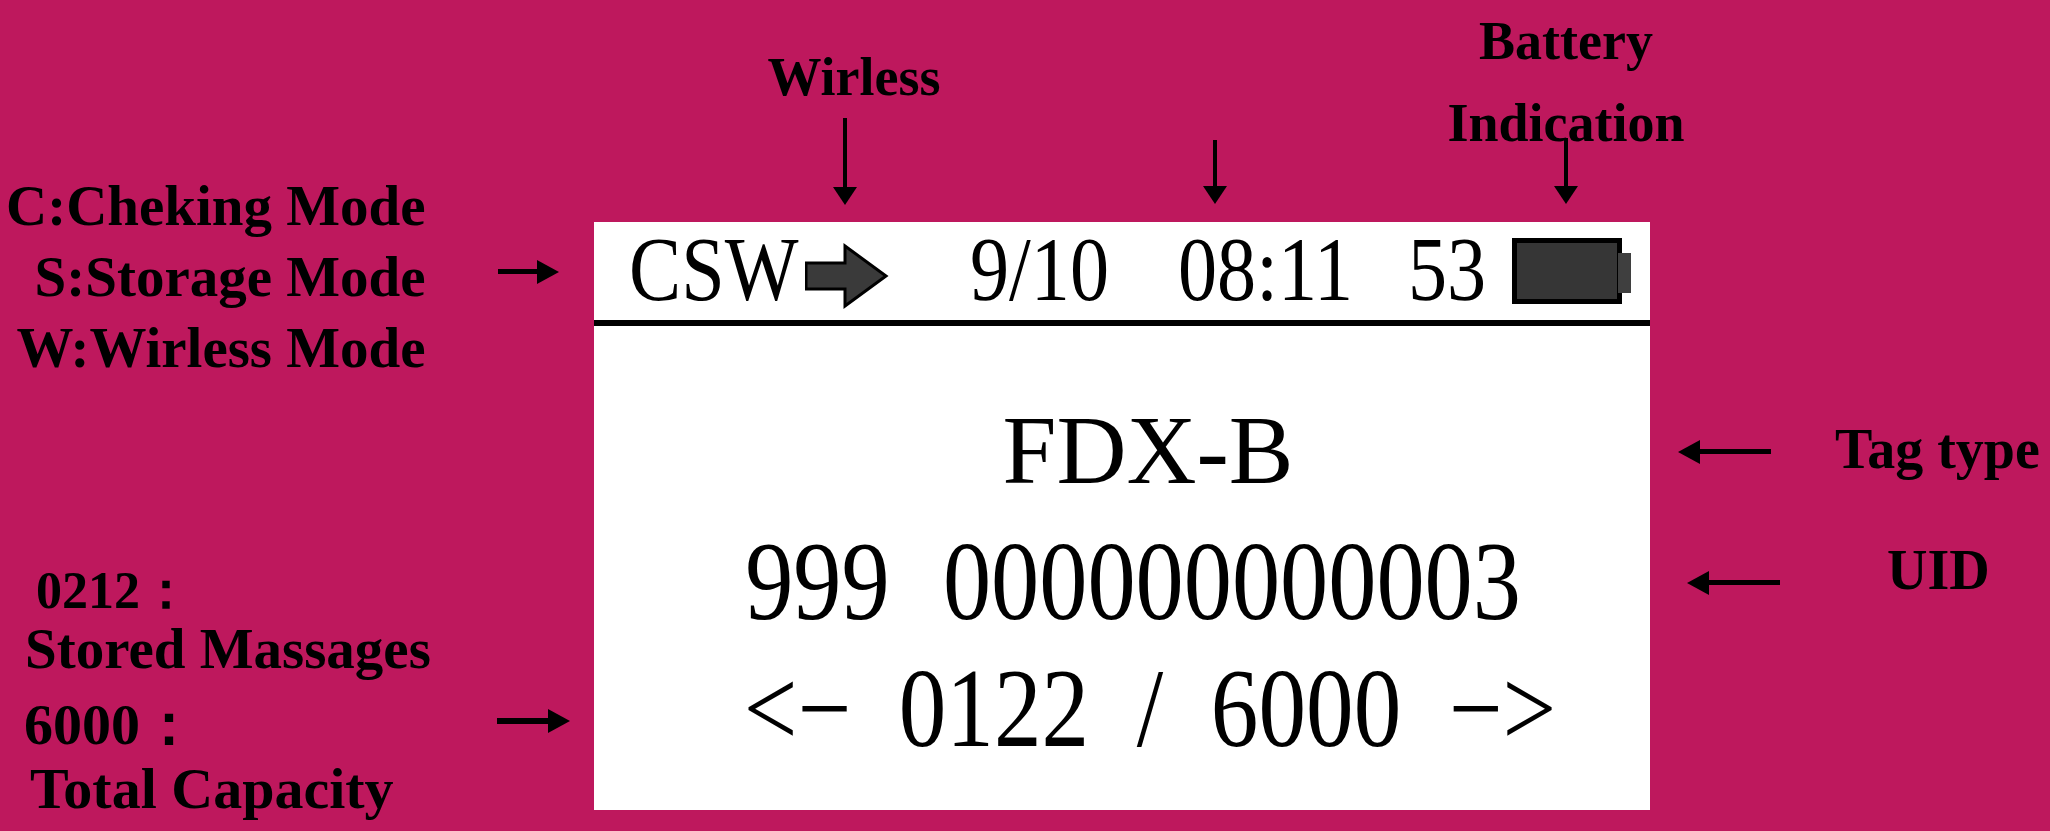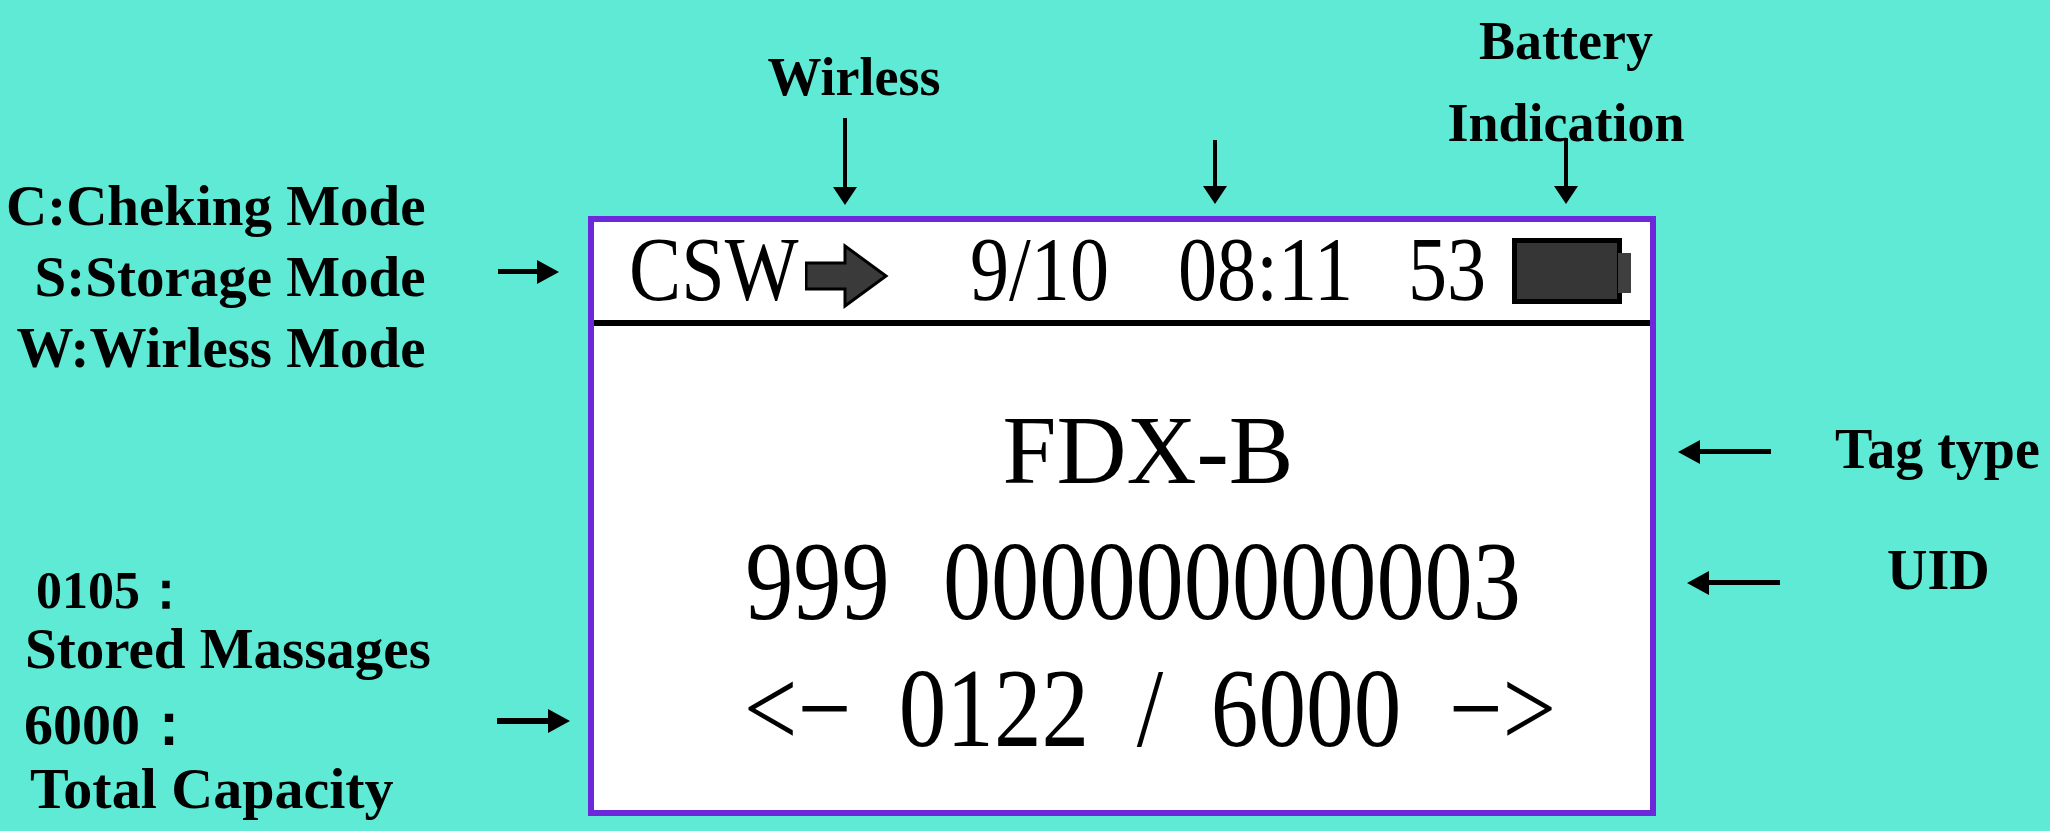--- a/index.html
+++ b/index.html
@@ -1,22 +1,22 @@
 <!DOCTYPE html>
 <html><head>
 <meta charset="utf-8">
 <style>
   html,body{margin:0;padding:0;background:#fff;}
-  .canvas{position:relative;width:2050px;height:831px;background:#5eead4;overflow:hidden;
+  .canvas{position:relative;width:2050px;height:831px;background:#be185d;overflow:hidden;
           font-family:"Liberation Serif","DejaVu Serif",serif;color:#000;}
   
   .ann{position:absolute;font-weight:bold;white-space:nowrap;line-height:1;color:#000;}
   .ann.center{transform:translateX(-50%);text-align:center;}
   
-  .display{position:absolute;left:588px;top:216px;width:1056px;height:588px;border:6px solid #6d28d9;background:#fff;}
+  .display{position:absolute;left:588px;top:216px;width:1056px;height:588px;border:6px solid #be185d;background:#fff;}
   .statusbar{position:absolute;left:0;top:0;width:100%;height:98px;border-bottom:6px solid #000;}
   .bar-item{position:absolute;top:50%;font-size:92px;line-height:1;white-space:nowrap;
             transform:translateY(-52%) scaleX(0.85);transform-origin:left center;}
   .disp-line{position:absolute;line-height:1;white-space:nowrap;}
   .tagtype{font-size:97px;transform:translate(-50%,-50%);}
   .uidline{font-size:112px;transform:translate(-50%,-50%) scaleX(0.86);display:flex;gap:62px;}
   .counter{font-size:112px;transform:translate(-50%,-50%) scaleX(0.85);display:flex;gap:56px;}
   
   .battery{position:absolute;left:918px;top:16px;width:100px;height:56px;background:#363636;border:5px solid #000;}
   .battery .nub{position:absolute;right:-14px;top:10px;width:13px;height:40px;background:#3f3f3f;}
@@ -48,21 +48,21 @@
   </div>
   <div class="arrow-down" style="left:1564px;top:138px;height:49px;"></div>
 
   <div class="ann" style="left:6px;top:170px;font-size:57px;line-height:71px;text-align:right;">
     <div>C:Cheking Mode</div>
     <div style="margin-left:21px;">S:Storage Mode</div>
     <div style="margin-left:2px;">W:Wirless Mode</div>
   </div>
   <div class="arrow-right" style="left:498px;top:269px;width:40px;"></div>
 
-  <div class="ann" style="left:36px;top:565px;font-size:52px;">0105：</div>
+  <div class="ann" style="left:36px;top:565px;font-size:52px;">0212：</div>
   <div class="ann" style="left:25px;top:620px;font-size:57px;">Stored Massages</div>
   <div class="ann" style="left:24px;top:696px;font-size:58px;">6000：</div>
   <div class="ann" style="left:30px;top:760px;font-size:58px;">Total Capacity</div>
   <div class="arrow-right" style="left:497px;top:718px;width:52px;height:6px;"></div>
 
   <div class="arrow-left" style="left:1699px;top:449px;width:72px;"></div>
   <div class="ann" style="left:1835px;top:421px;font-size:56px;">Tag type</div>
 
   <div class="arrow-left" style="left:1708px;top:580px;width:72px;"></div>
   <div class="ann" style="left:1887px;top:542px;font-size:56px;">UID</div>

